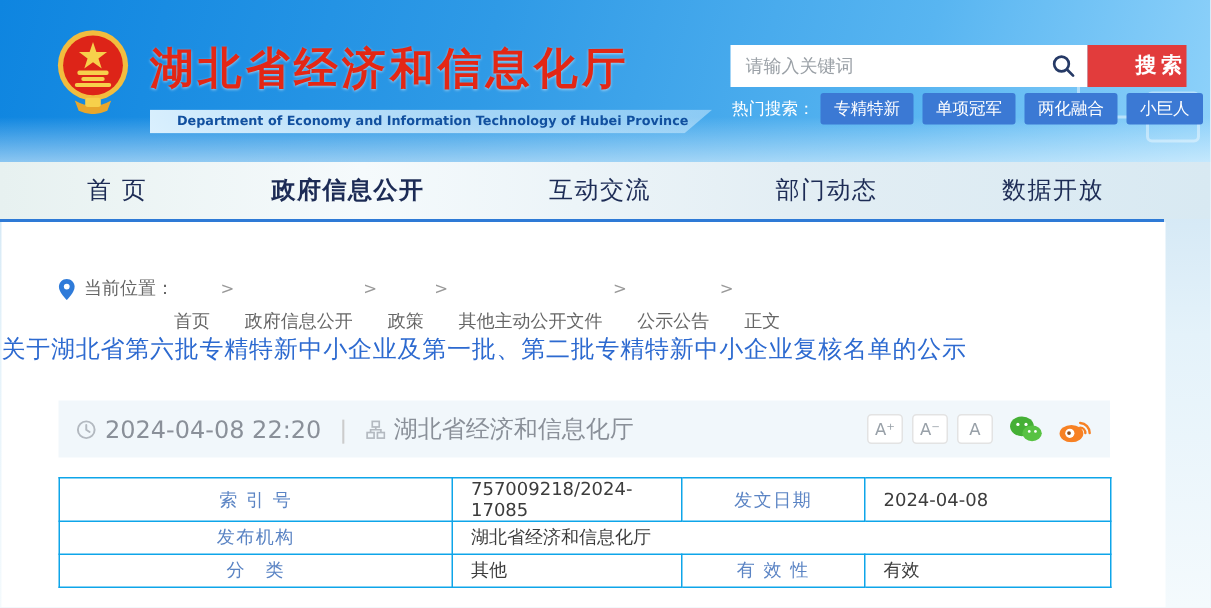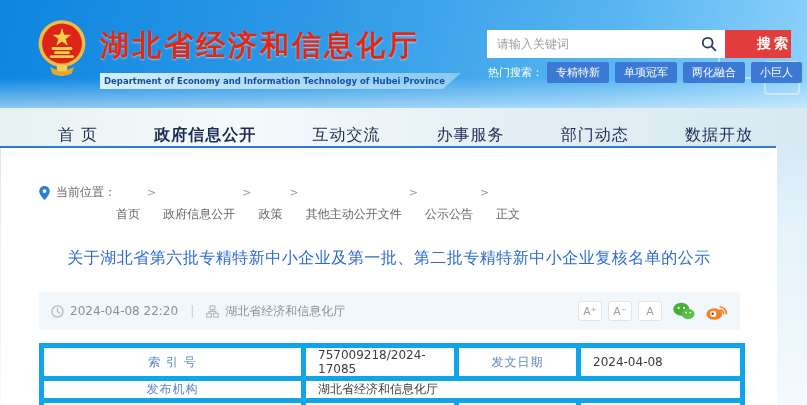--- a/index.html
+++ b/index.html
@@ -11,64 +11,64 @@
   .header { position:absolute; top:0; left:0; width:807px; height:108px;
             background:linear-gradient(105deg,#0e85e0 0%,#2f9ae6 40%,#58b5f1 75%,#8fd2fa 100%); }
   .header::after { content:""; position:absolute; left:0; bottom:0; width:100%; height:30px;
             background:linear-gradient(180deg,rgba(255,255,255,0),rgba(240,250,255,.55)); }
   .brand { position:absolute; left:36px; top:18px; display:flex; align-items:flex-start; z-index:3; }
   .brand-text { margin-left:12px; }
   .site-name { font-size:29px; font-weight:bold; color:#e32715; letter-spacing:3px;
                text-shadow:0 1px 2px rgba(255,255,255,.55); margin-top:8px; white-space:nowrap; }
   .site-name-en { display:inline-block; margin-top:7px; font-size:8.5px; font-weight:bold; color:#11509f;
                background:linear-gradient(90deg,rgba(226,244,255,.95),rgba(226,244,255,.45));
-               padding:3px 16px 3px 4px; clip-path:polygon(0 0,100% 0,95% 100%,0 100%); white-space:nowrap; }
+               padding:3px 16px 3px 18px; clip-path:polygon(0 0,100% 0,95% 100%,0 100%); white-space:nowrap; }
   .search-wrap { position:absolute; left:487px; top:30px; display:flex; z-index:3;border-radius:10px; }
   .search-box { width:238px; height:28px; background:#fff; display:flex; align-items:center; }
   .search-box input { border:none; outline:none; flex:1; height:100%; font-size:12px; color:#333;
                padding-left:10px; font-family:inherit; background:transparent; }
   .search-box input::placeholder { color:#9aa0a6; }
   .mag { margin-right:8px; display:flex; }
   .search-btn { width:66px; height:28px; background:#e23c3c; color:#fff; border:none; font-size:14px;
                font-weight:bold; letter-spacing:3px; cursor:pointer; font-family:inherit;text-align:right; }
   .hot-row { position:absolute; left:488px; top:62px; display:flex; align-items:center; z-index:3; }
   .hot-label { color:#fff; font-size:11px; margin-right:4px; white-space:nowrap; }
   .tag { background:#3b79d4; color:#fff; font-size:11px; padding:3px 9px; margin-right:6px;
          border-radius:2px; white-space:nowrap; cursor:pointer; }
   .circuit { position:absolute; right:4px; top:38px; z-index:2; }
 
   
   .navbar { position:absolute; top:108px; left:0; width:807px; height:38px;
             background:linear-gradient(90deg,#e7f1f0,#f5fafc 30%,#e3eef4 65%,#d8e9f2);
-            display:flex; align-items:flex-end; justify-content:space-between; padding:0 54px 0 58px;gap:28px; }
+            display:flex; align-items:center; justify-content:space-between; padding:0 71px 0 58px;gap:28px; }
   .nav-line { position:absolute; top:146px; left:0; width:776px; height:2px; background:#2e7ad6; z-index:4; }
   .nav-item { font-size:16px; color:#1c2b55; letter-spacing:1px; cursor:pointer; white-space:nowrap; }
   .nav-item.active { font-weight:bold; }
 
   
   .content { position:absolute; top:148px; left:1px; width:776px; height:257px; background:#fff; }
   .breadcrumb { display:flex; align-items:center; margin:14px 0 0 38px; font-size:12px; color:#666; }
   .breadcrumb .pin { margin-right:6px; display:flex; }
   .crumb { color:#666; cursor:pointer; white-space:nowrap;margin-top:44px; }
   .crumb-sep { margin:0 7px; color:#999; font-size:11px; }
-  .article-title { margin-top:25px; text-align:center; font-size:16px; font-weight:500; color:#2d6ad0;
+  .article-title { text-align:left; font-size:16px; font-weight:500; color:#2d6ad0;
                    letter-spacing:.5px; white-space:nowrap; }
   .meta-bar { margin:23px 37px 0 38px; height:38px; background:#f1f7fb; display:flex; align-items:center;
               justify-content:space-between; padding:0 12px; }
-  .meta-left { display:flex; align-items:center; font-size:12px; color:#8a9099; }
+  .meta-left { display:flex; align-items:center; font-size:16px; color:#8a9099; }
   .meta-left .ic { display:flex; margin-right:6px; }
   .meta-div { margin:0 12px; color:#ccc; }
   .meta-right { display:flex; align-items:center; }
   .size-btn { width:24px; height:20px; border:1px solid #e3e3e3; border-radius:3px; background:#fff;
               color:#98a0a8; font-size:11px; display:flex; align-items:center; justify-content:center;
               margin-left:6px; cursor:pointer; font-family:inherit; }
   .share-icon { margin-left:11px; display:flex; cursor:pointer; }
 
   .info-table { margin:13px 37px 0 38px; border-collapse:collapse; width:701px; table-layout:fixed; }
-  .info-table td { border:5px solid #0ea5e9; height:22px; font-size:12px; }
+  .info-table td { border:1px solid #0ea5e9; height:22px; font-size:12px; }
   .info-table td.lbl { color:#5b84c4; text-align:center; letter-spacing:1px; }
   .info-table td.val { color:#3c3c3c; padding-left:12px; }
 
   .body-text { margin:24px 16px 0 60px; font-size:12px; color:#4d4d4d; line-height:1.9;
                text-indent:2em; white-space:nowrap; overflow:hidden; }
 </style>
 </head>
 <body>
 
 <div id="app">
@@ -122,21 +122,20 @@
       <span class="tag">两化融合</span>
       <span class="tag">小巨人</span>
 
     </div>
   </div>
 
   <div class="navbar">
     <span class="nav-item">首 页</span>
     <span class="nav-item active">政府信息公开</span>
     <span class="nav-item">互动交流</span>
-    <span class="nav-item">办事服务</span>
     <span class="nav-item">部门动态</span>
     <span class="nav-item">数据开放</span>
   </div>
   <div class="nav-line"></div>
 
   <div class="content">
 
     <div class="breadcrumb">
       <span class="pin">
         <svg width="11" height="14" viewBox="0 0 12 16">

